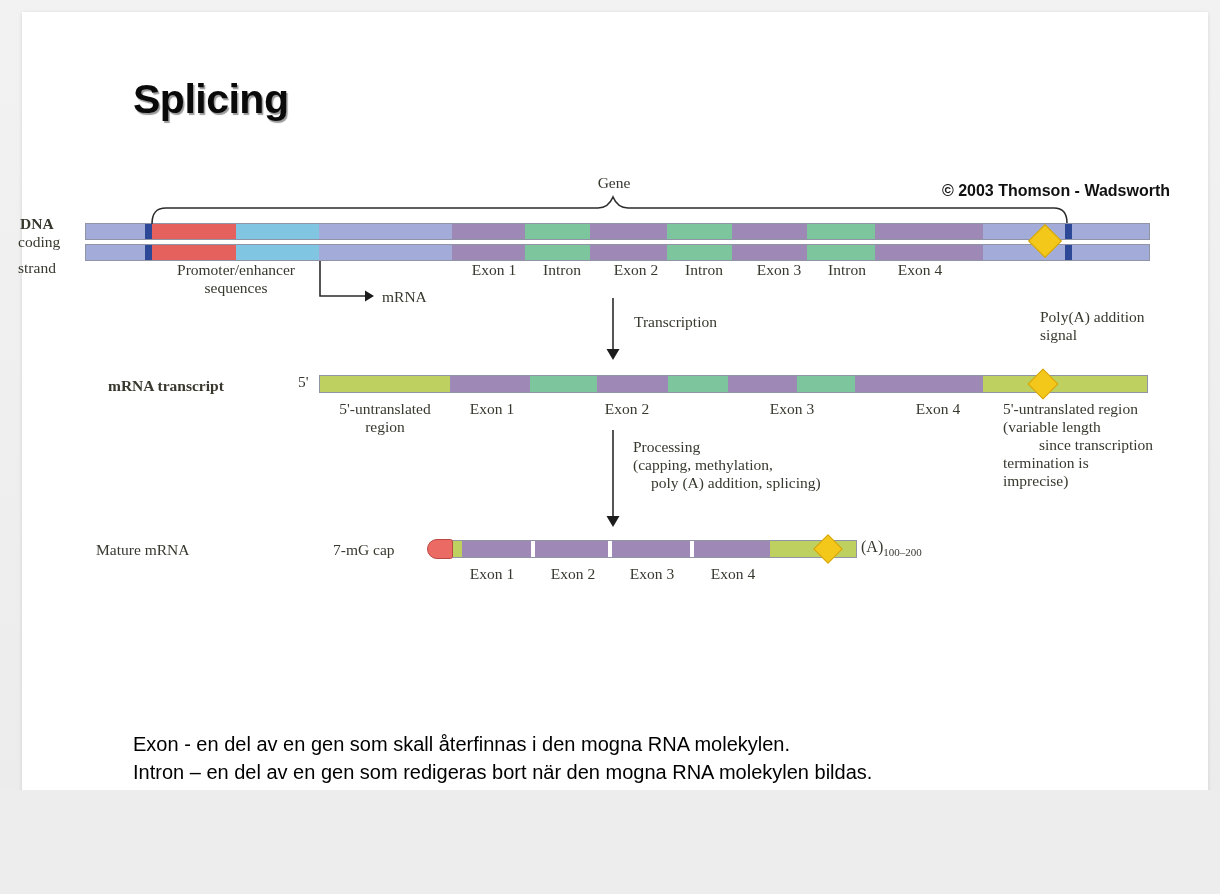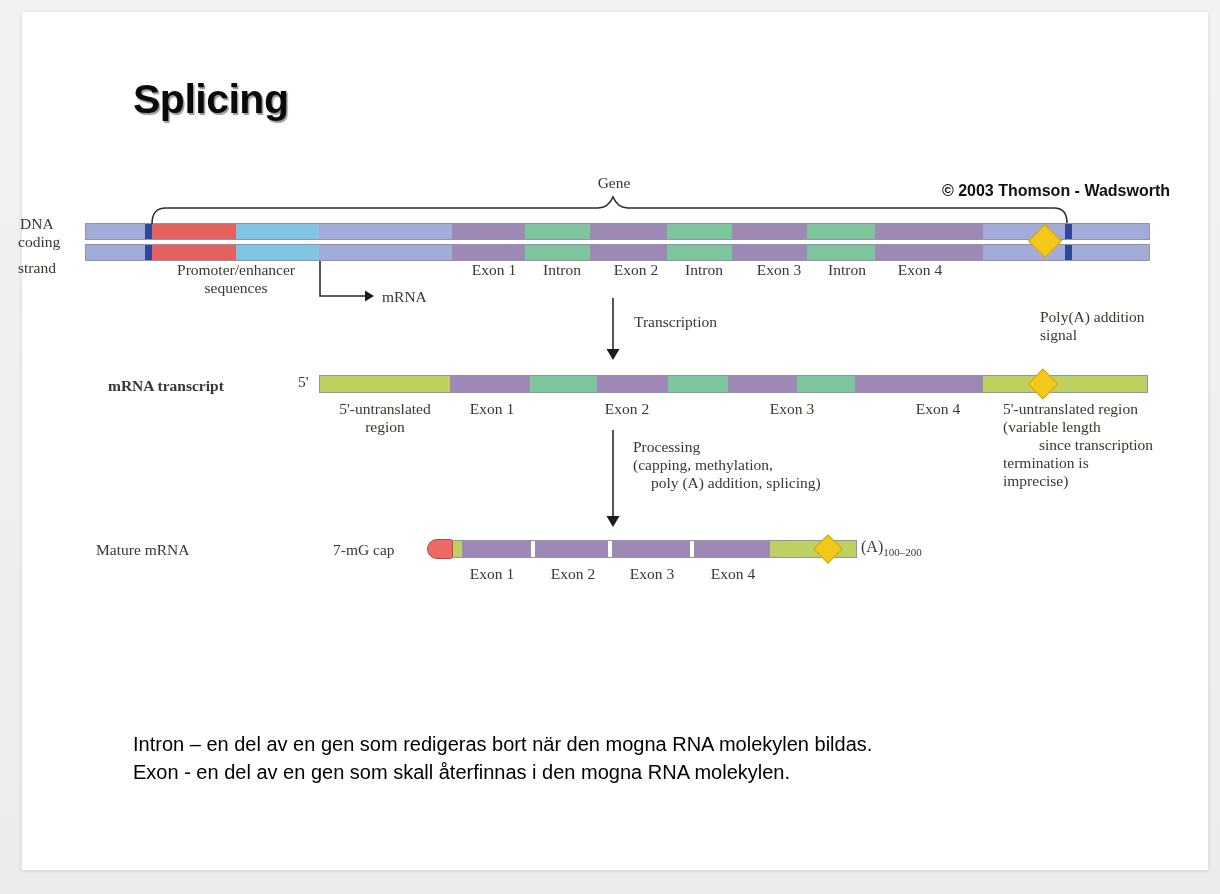--- a/index.html
+++ b/index.html
@@ -1,17 +1,17 @@
 <!DOCTYPE html>
 <html><head>
 <meta charset="utf-8">
 <style>
   html,body{margin:0;padding:0;}
   body{background:#ededed;font-family:"Liberation Sans",sans-serif;}
-  #stage{position:relative;width:1220px;height:894px;background:linear-gradient(#f2f2f2,#ececec);overflow:hidden;}
+  #stage{position:relative;width:1220px;height:790px;background:linear-gradient(#f2f2f2,#ececec);overflow:hidden;}
   #slide{position:absolute;left:22px;top:12px;width:1186px;height:858px;background:#ffffff;box-shadow:0 1px 4px rgba(0,0,0,0.12);}
   .abs{position:absolute;}
   .title{font-size:41px;font-weight:bold;color:#0a0a0a;letter-spacing:-0.5px;text-shadow:1.5px 1.5px 1px rgba(0,0,0,0.40);}
   .serif{font-family:"Liberation Serif",serif;font-size:15.5px;color:#38382f;white-space:nowrap;}
   .gene{font-family:"Liberation Serif",serif;font-size:17px;color:#38382f;}
   .copyright{font-size:16px;font-weight:bold;color:#111;white-space:nowrap;}
   .notes{font-size:20px;color:#000;white-space:nowrap;line-height:28px;}
   .bar-row{position:absolute;border:1px solid rgba(55,60,95,0.55);box-sizing:border-box;overflow:hidden;}
   .seg{position:absolute;top:0;bottom:0;}
   .diamond{position:absolute;transform:translate(-50%,-50%) rotate(45deg);border:1px solid #cfa20e;box-sizing:border-box;}
@@ -129,34 +129,34 @@
       <div class="lbl center" style="left: 492px; top: 565px;">Exon 1</div>
       <div class="lbl center" style="left: 573px; top: 565px;">Exon 2</div>
       <div class="lbl center" style="left: 652px; top: 565px;">Exon 3</div>
       <div class="lbl center" style="left: 733px; top: 565px;">Exon 4</div>
       <div class="lbl" style="left: 1040px; top: 308px;">Poly(A) addition</div>
       <div class="lbl" style="left: 1040px; top: 326px;">signal</div>
       <div class="lbl" style="left: 634px; top: 313px;">Transcription</div>
       <div class="lbl" style="left: 633px; top: 438px;">Processing</div>
       <div class="lbl" style="left: 633px; top: 456px;">(capping, methylation,</div>
       <div class="lbl" style="left: 651px; top: 474px;">poly (A) addition, splicing)</div>
-      <div class="lbl" style="left: 20px; top: 215px;">DNA</div>
+      <div class="lbl" style="left: 20px; top: 215px; font-weight: bold;">DNA</div>
       <div class="lbl" style="left: 18px; top: 233px;">coding</div>
       <div class="lbl" style="left: 18px; top: 251px; margin-top: 8px;">strand</div>
     </div>
 
   <div class="abs serif" style="left:382px;top:288px;">mRNA</div>
 
   <div class="abs serif" style="left:108px;top:377px;font-weight:bold;">mRNA transcript</div>
   <div class="abs serif" style="left:298px;top:373px;">5'</div>
 
   <div class="abs serif" style="left:96px;top:541px;">Mature mRNA</div>
   <div class="abs serif" style="left:333px;top:541px;">7-mG cap</div>
   <div class="abs cap" id="cap-shape" style="left: 427px; top: 539px; width: 26px; height: 20px; background: rgb(236, 106, 100); border: 1.5px solid rgb(184, 71, 67);"></div>
   <div class="abs serif" style="left:861px;top:538px;font-size:16px;">
     <span>(A)</span><sub class="tail">100–200</sub>
   </div>
 
   <div class="abs notes" style="left:133px;top:730px;">
+    <div>Exon -  en del av en gen som skall återfinnas i den mogna RNA molekylen.</div>
     <div>Intron – en del av en gen som redigeras bort när den mogna RNA molekylen bildas.</div>
-    <div>Exon -  en del av en gen som skall återfinnas i den mogna RNA molekylen.</div>
   </div>
 </div>
 
 </body></html>

